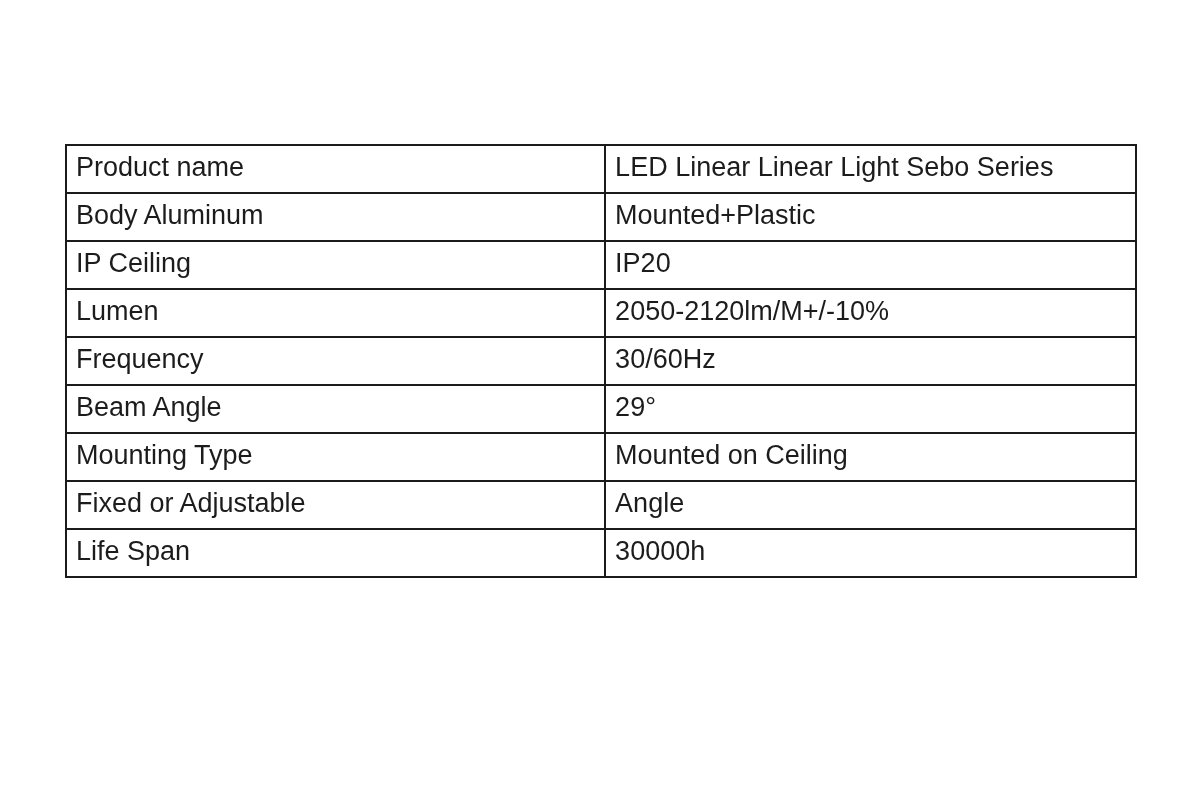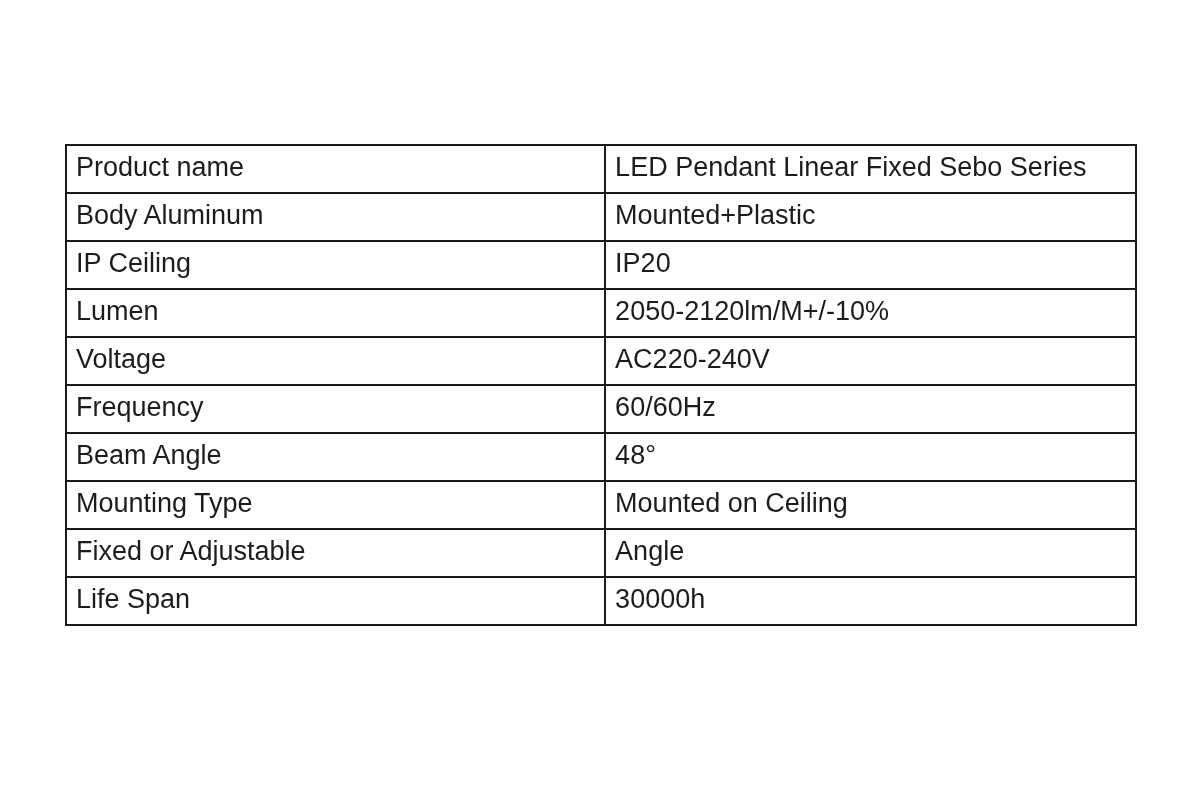--- a/index.html
+++ b/index.html
@@ -42,45 +42,41 @@
   td.value-col { width: 49.6%; }
 </style>
 </head>
 <body>
 
 <div class="page">
   <table class="spec-table">
     <tbody>
       <tr>
         <td class="label-col">Product name</td>
-        <td class="value-col">LED Pendant Linear Fixed Sebo Series</td>
+        <td class="value-col">LED Linear Linear Light Sebo Series</td>
       </tr>
       <tr>
         <td class="label-col">Body Aluminum</td>
         <td class="value-col">Mounted+Plastic</td>
       </tr>
       <tr>
         <td class="label-col">IP Ceiling</td>
         <td class="value-col">IP20</td>
       </tr>
       <tr>
         <td class="label-col">Lumen</td>
         <td class="value-col">2050-2120lm/M+/-10%</td>
       </tr>
       <tr>
-        <td class="label-col">Voltage</td>
-        <td class="value-col">AC220-240V</td>
-      </tr>
-      <tr>
         <td class="label-col">Frequency</td>
-        <td class="value-col">60/60Hz</td>
+        <td class="value-col">30/60Hz</td>
       </tr>
       <tr>
         <td class="label-col">Beam Angle</td>
-        <td class="value-col">48°</td>
+        <td class="value-col">29°</td>
       </tr>
       <tr>
         <td class="label-col">Mounting Type</td>
         <td class="value-col">Mounted on Ceiling</td>
       </tr>
       <tr>
         <td class="label-col">Fixed or Adjustable</td>
         <td class="value-col">Angle</td>
       </tr>
       <tr>

